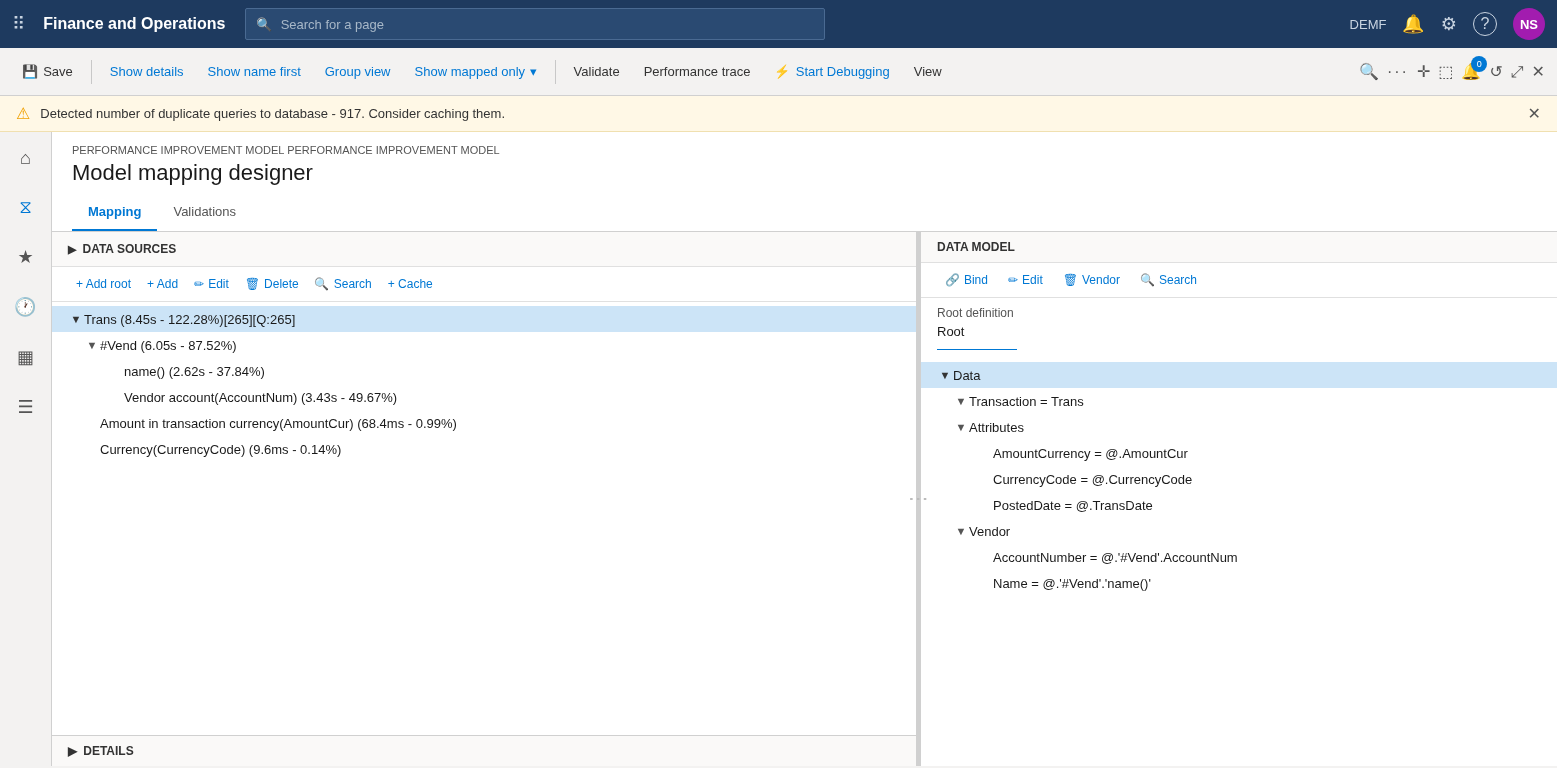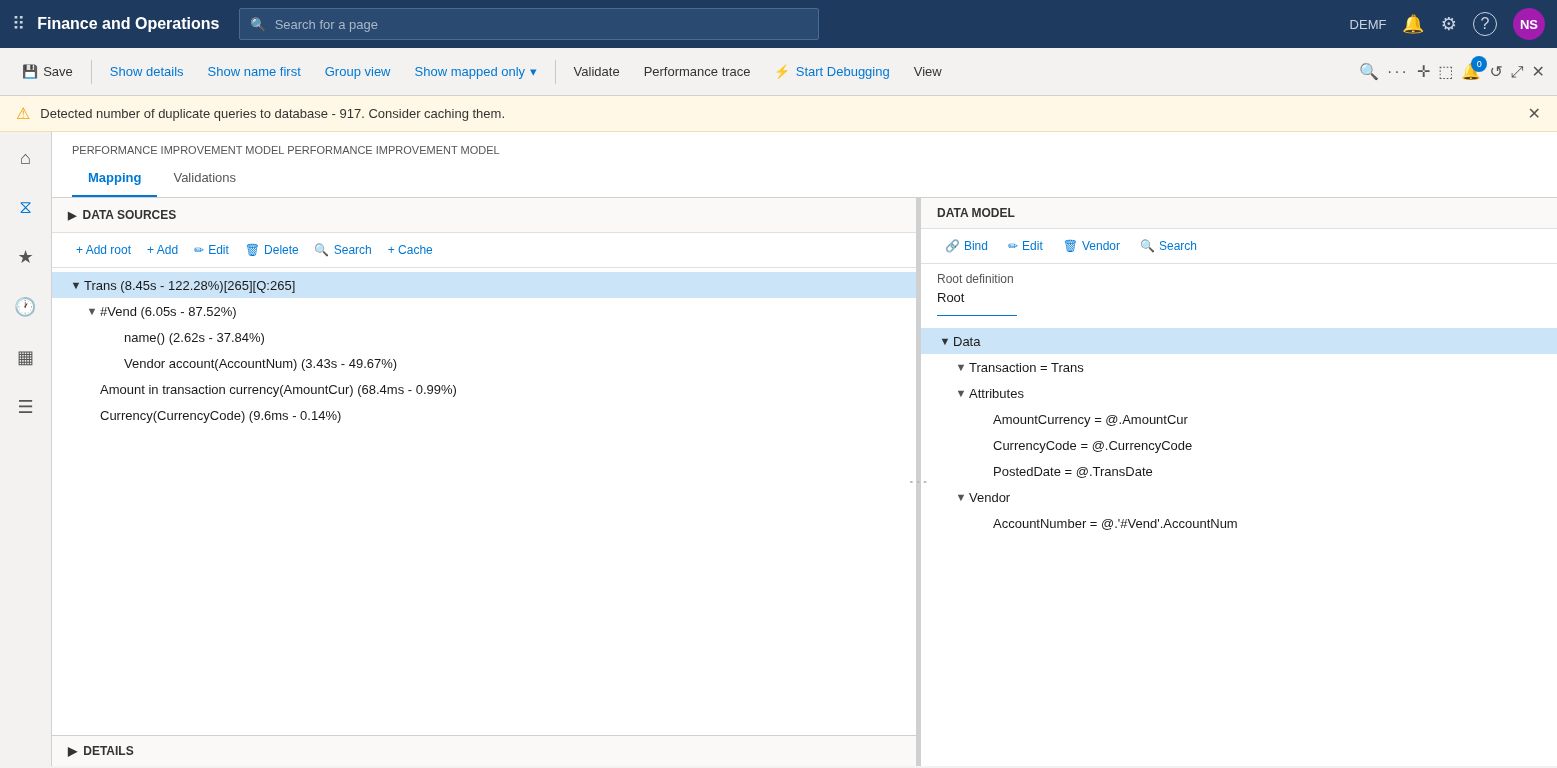--- a/index.html
+++ b/index.html
@@ -9,21 +9,21 @@
     .top-nav {
       background: #1e3a5f;
       height: 48px;
       display: flex;
       align-items: center;
       padding: 0 12px;
       gap: 12px;
       color: white;
     }
     .top-nav-grid { font-size: 18px; cursor: pointer; color: #c8d3e0; }
-    .top-nav-title { font-size: 16px; font-weight: 600; color: white; margin-right: 8px; }
+    .top-nav-title { font-size: 16px; font-weight: 600; color: white; margin-right: 8px; margin-left: 6px; }
     .top-nav-search {
       flex: 1;
       max-width: 580px;
       background: #2a4a72;
       border: 1px solid #4a6a92;
       border-radius: 2px;
       height: 32px;
       display: flex;
       align-items: center;
       padding: 0 10px;
@@ -347,20 +347,21 @@
     <span class="sidebar-icon">★</span>
     <span class="sidebar-icon">🕐</span>
     <span class="sidebar-icon">▦</span>
     <span class="sidebar-icon">☰</span>
   </div>
 
   <div class="content-area">
 
     <div class="page-header">
       <div class="page-breadcrumb">PERFORMANCE IMPROVEMENT MODEL PERFORMANCE IMPROVEMENT MODEL</div>
+      <div class="page-title">Model mapping designer</div>
     </div>
 
     <div class="tabs">
       <div class="tab active">
         <span>Mapping</span>
       </div>
       <div class="tab">
         <span>Validations</span>
       </div>
     </div>
@@ -513,19 +514,24 @@
             <span class="tree-toggle">▼</span>
             <span class="tree-label">Vendor</span>
           </div>
 
           <div class="tree-item">
             <span class="tree-indent" style="width:48px;"></span>
             <span class="tree-toggle" style="width:16px; display:inline-block;"></span>
             <span class="tree-label">AccountNumber = @.'#Vend'.AccountNum</span>
           </div>
 
+          <div class="tree-item">
+            <span class="tree-indent" style="width:48px;"></span>
+            <span class="tree-toggle" style="width:16px; display:inline-block;"></span>
+            <span class="tree-label">Name = @.'#Vend'.'name()'</span>
+          </div>
 
         </div>
       </div>
 
     </div>
   </div>
 </div>
 
 </body></html>

